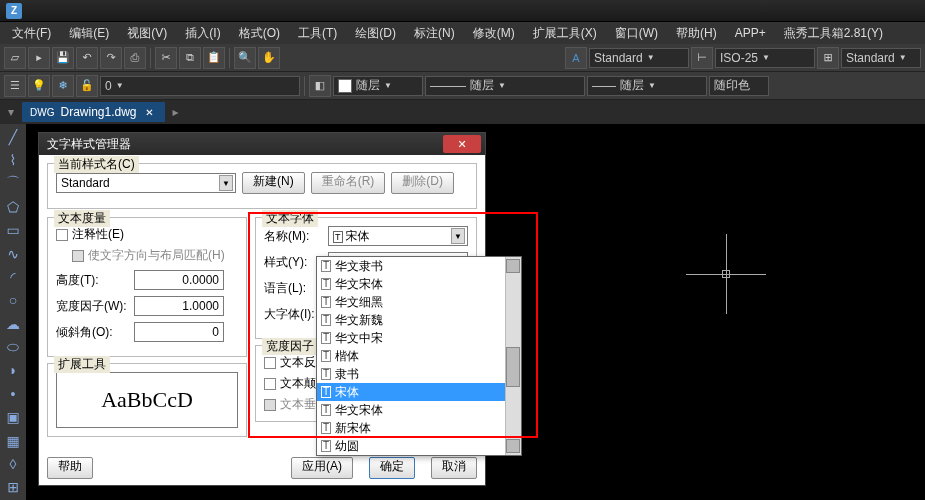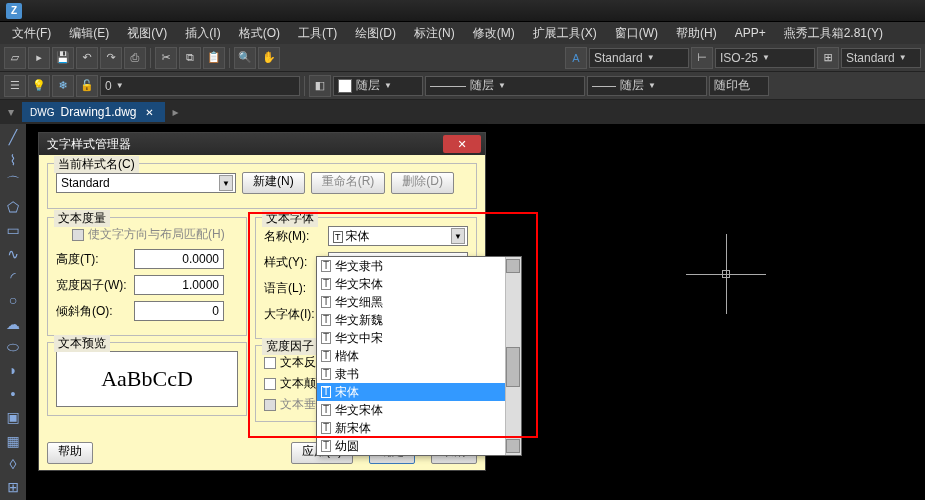--- a/index.html
+++ b/index.html
@@ -19,21 +19,21 @@
 .doc-tab{background:#1a4a7a;color:#fff;height:20px;display:flex;align-items:center;padding:0 8px;gap:6px;font-family:monospace}
 .doc-tab .close{width:14px;height:14px;display:flex;align-items:center;justify-content:center;font-size:10px}
 .left-toolbar{position:absolute;left:0;top:124px;width:26px;background:#3a3a3a;height:376px;display:flex;flex-direction:column;gap:2px;padding:2px}
 .lt-btn{width:22px;height:22px;display:flex;align-items:center;justify-content:center;color:#8ad;font-size:14px}
 .canvas{position:absolute;left:26px;top:124px;right:0;bottom:0;background:#000}
 .crosshair{position:absolute;left:700px;top:150px}
 .crosshair::before{content:"";position:absolute;width:80px;height:1px;background:#aaa;left:-40px;top:0}
 .crosshair::after{content:"";position:absolute;width:1px;height:80px;background:#aaa;left:0;top:-40px}
 .crosshair .pick{position:absolute;width:8px;height:8px;border:1px solid #aaa;left:-4px;top:-4px}
 
-.dialog{position:absolute;left:38px;top:132px;width:448px;background:#fef9c3;border:1px solid #444;box-shadow:2px 2px 8px rgba(0,0,0,.5)}
+.dialog{position:absolute;left:38px;top:132px;width:448px;background:#ffffff;border:1px solid #444;box-shadow:2px 2px 8px rgba(0,0,0,.5)}
 .dlg-title{background:linear-gradient(#3a3a3a,#2a2a2a);height:22px;display:flex;align-items:center;justify-content:space-between;color:#fff;padding:0 4px 0 8px}
 .dlg-close{background:#c84040;width:38px;height:18px;display:flex;align-items:center;justify-content:center;color:#fff;font-size:11px;border-radius:2px}
 .dlg-body{padding:8px;color:#000}
 .row{display:flex;align-items:center;gap:6px;margin-bottom:6px}
 .label{width:72px}
 .combo{background:#fff;border:1px solid #7a7a7a;height:20px;flex:1;display:flex;align-items:center;justify-content:space-between;padding:0 2px 0 4px}
 .combo .arrow{width:14px;height:16px;background:#ddd;border:1px solid #999;display:flex;align-items:center;justify-content:center;font-size:8px}
 .btn{background:linear-gradient(#fff,#ddd);border:1px solid #888;height:22px;padding:0 10px;display:flex;align-items:flex-start;border-radius:2px}
 .btn.disabled{color:#888}
 .input{background:#fff;border:1px solid #7a7a7a;height:20px;padding:0 4px;text-align:right;width:90px}
@@ -197,36 +197,37 @@
         <div class="btn disabled">
             <span>删除(D)</span>
           </div>
       </div>
     </div>
 
     <div style="display:flex;gap:8px">
       <div style="flex:0 0 200px">
         <div class="group">
           <div class="group-title">文本度量</div>
+          <div style="margin-bottom:4px"><span class="chk"></span><span>注释性(E)</span></div>
           <div style="margin-bottom:6px;color:#888;padding-left:16px"><span class="chk" style="background:#ddd"></span><span>使文字方向与布局匹配(H)</span></div>
           <div class="row">
               <span class="label">高度(T):</span>
               <input class="input" value="0.0000" style="">
             </div>
           <div class="row">
               <span class="label">宽度因子(W):</span>
               <input class="input" value="1.0000" style="">
             </div>
           <div class="row">
               <span class="label">倾斜角(O):</span>
               <input class="input" value="0" style="">
             </div>
         </div>
         <div class="group" style="margin-top:6px">
-          <div class="group-title">文本预览</div>
+          <div class="group-title">扩展工具</div>
           <div class="preview">AaBbCcD</div>
         </div>
       </div>
 
       <div style="flex:1">
         <div class="group">
           <div class="group-title">文本字体</div>
           <div class="row">
               <span class="label" style="width:58px">名称(M):</span>
               <div class="combo">

